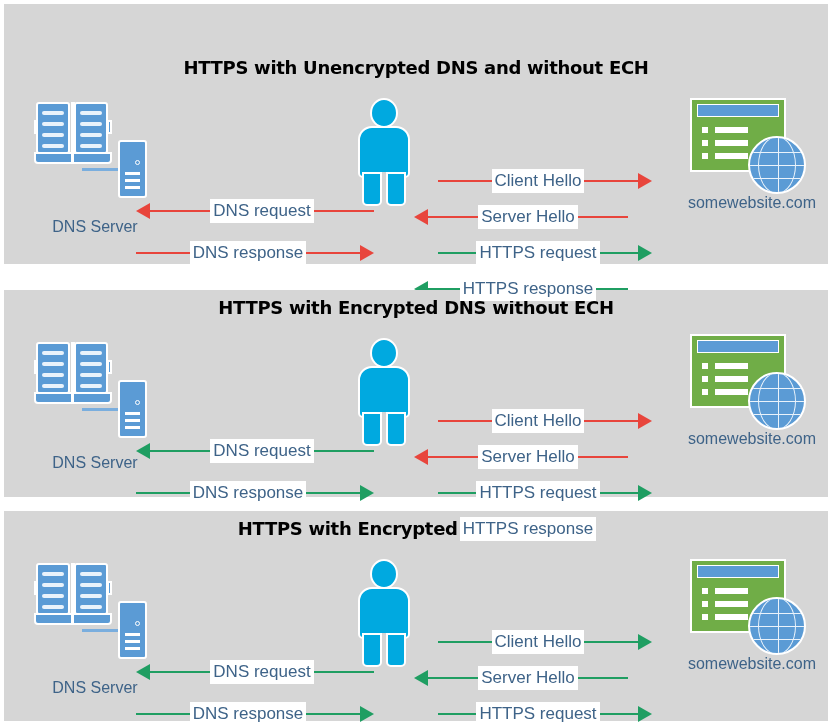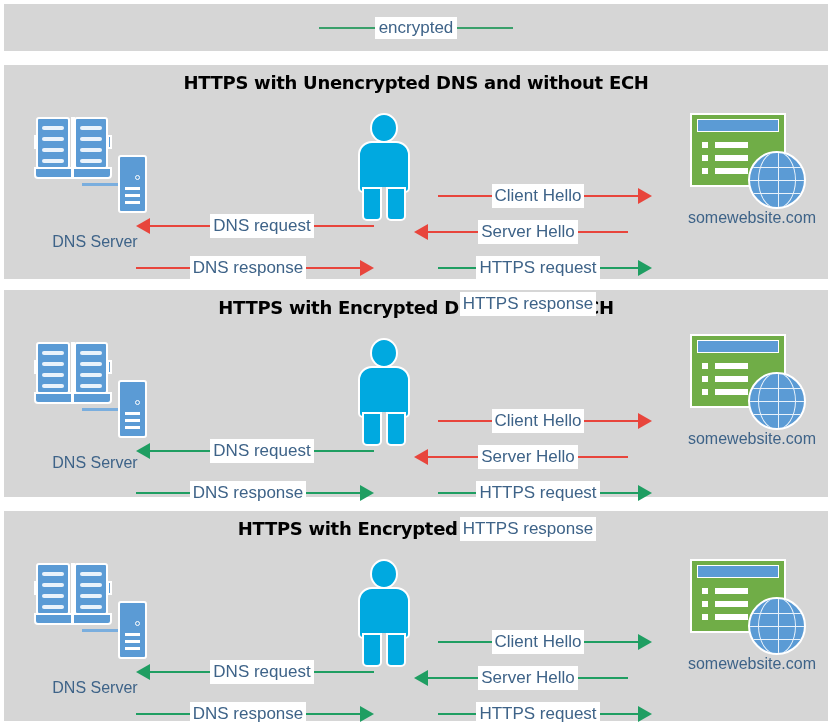--- a/index.html
+++ b/index.html
@@ -18,21 +18,21 @@
 
   
   .panel {
     position: absolute;
     left: 4px;
     width: 824px;
     background: #d6d6d6;
     box-sizing: border-box;
   }
   #legend-panel  { top: 4px;   height: 47px; }
-  #panel-1       { top: 65px;  height: 214px; padding-left: 11px; }
+  #panel-1       { top: 50px;  height: 214px; padding-left: 11px; }
   #panel-2       { top: 290px; height: 207px; }
   #panel-3       { top: 511px; height: 210px; }
 
   
   .legend-row {
     position: absolute;
     top: 0; left: 0; right: 0; bottom: 0;
     display: flex;
     align-items: center;
     justify-content: center;
@@ -351,25 +351,20 @@
   .head.right { border-left: 14px solid #e8453c; }
   .head.left  { border-right: 14px solid #e8453c; }
   .flow.green .head.right { border-left-color: #1f9e62; }
   .flow.green .head.left  { border-right-color: #1f9e62; }
 </style>
 </head>
 <body>
 
 <div class="panel" id="legend-panel">
   <div class="legend-row">
-    <div class="legend-item">
-      <span class="legend-line green"></span>
-      <span class="legend-label">encrypted</span>
-      <span class="legend-line green"></span>
-    </div>
   </div>
 </div>
 
 <div class="panel" id="panel-1">
     <div class="panel-title">HTTPS with Unencrypted DNS and without ECH</div>
   <div class="dns-icon-wrap">
     <div class="book">
       <span class="book-tab l"></span>
       <span class="book-tab r"></span>
       <div class="book-page left">

